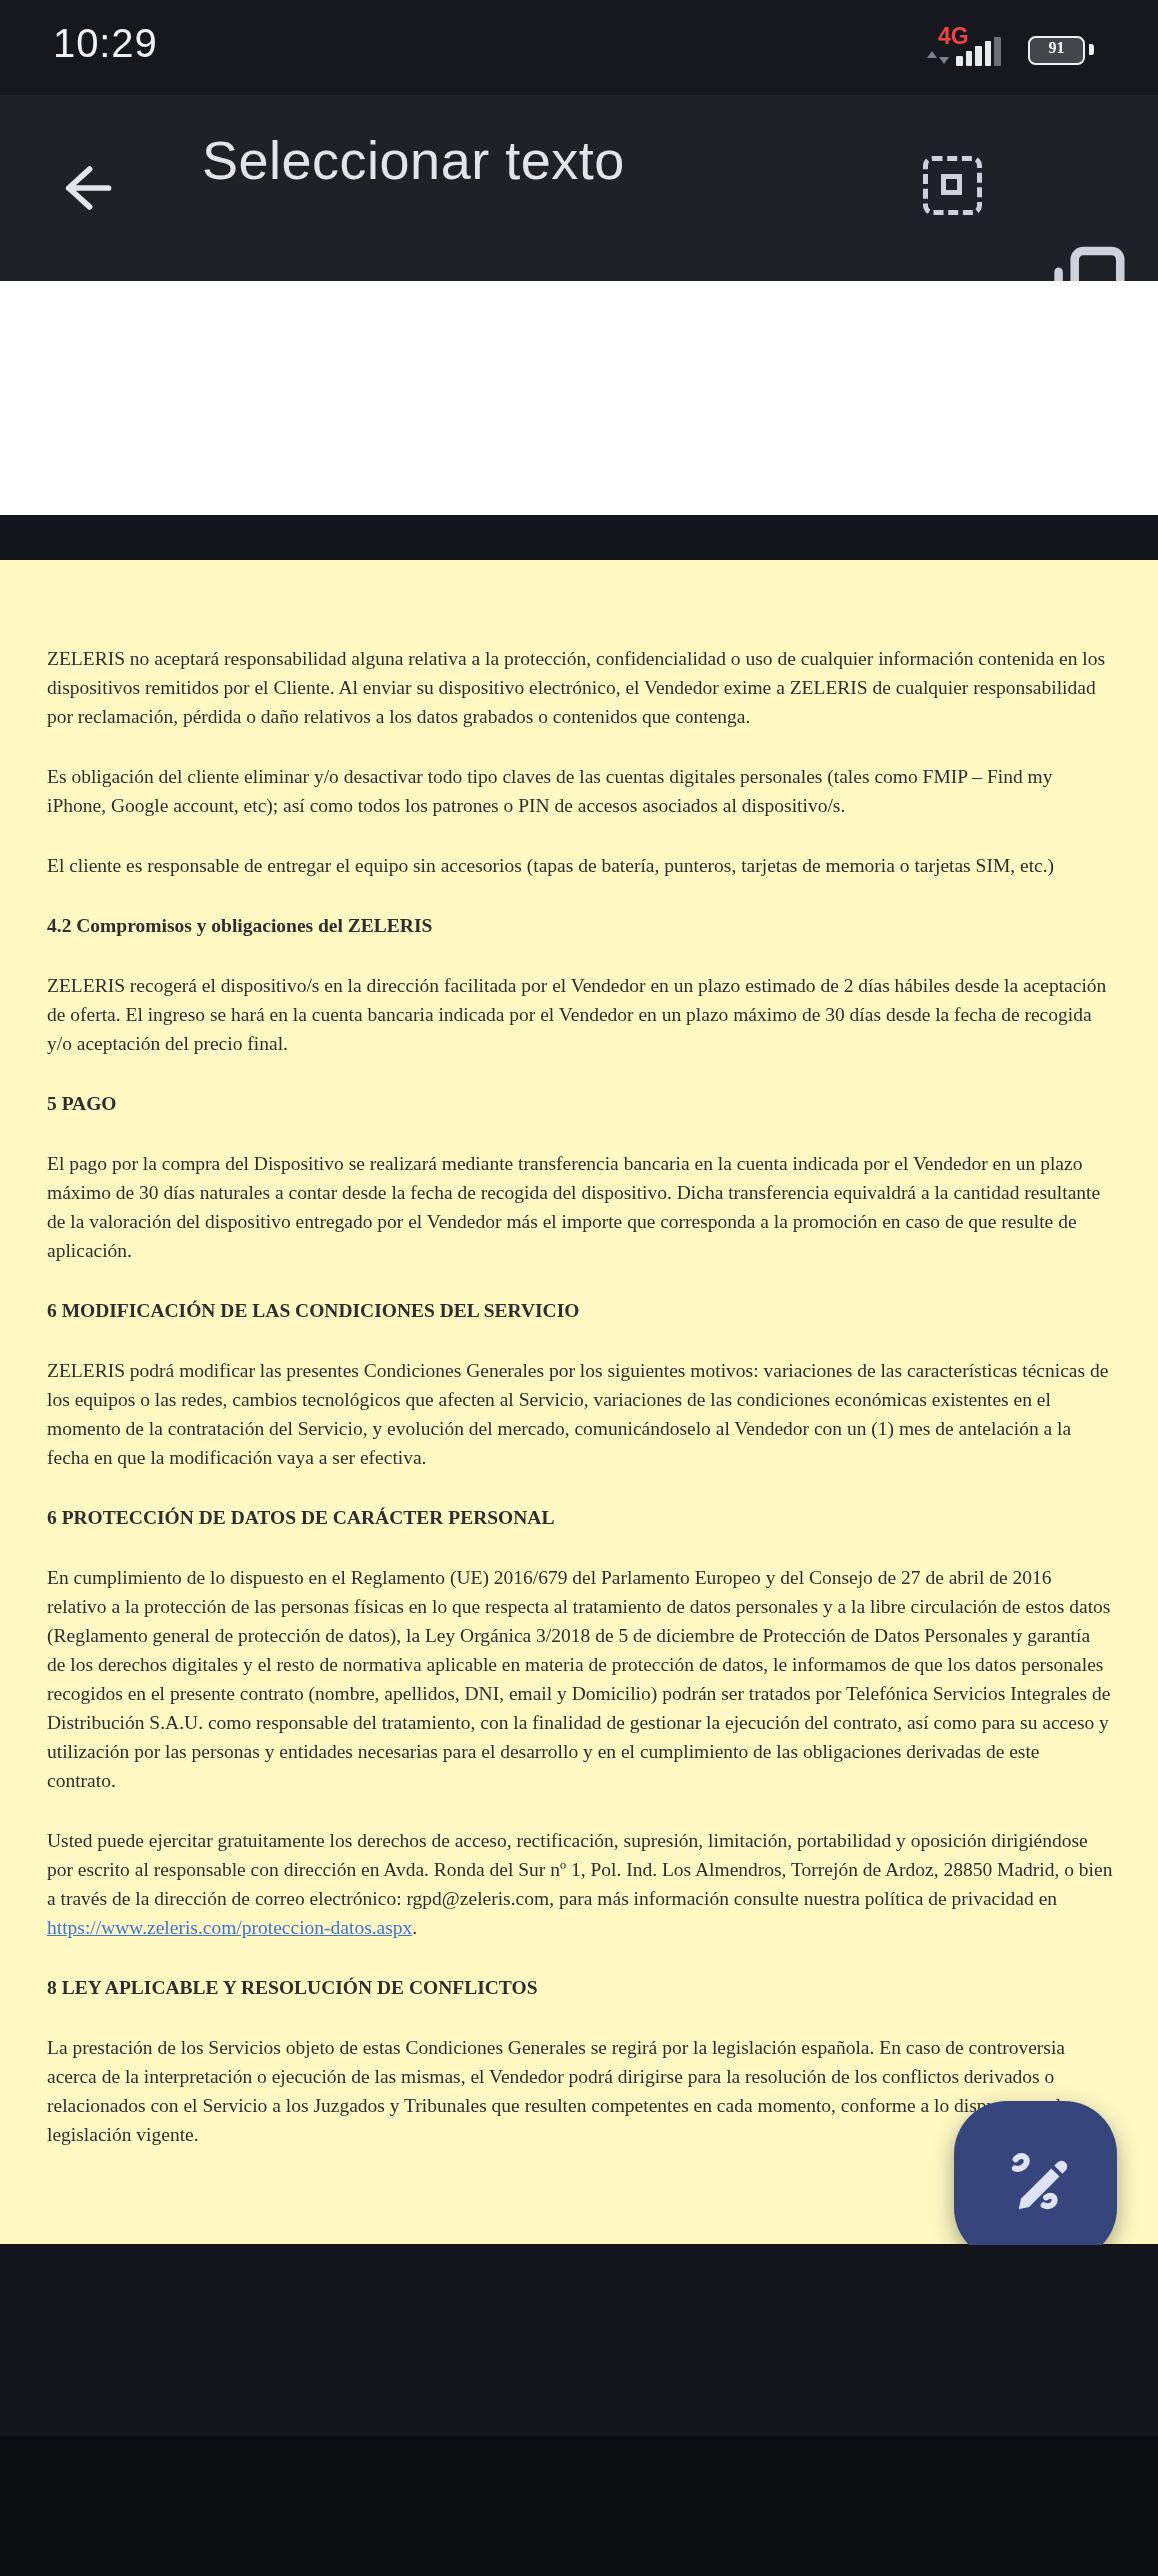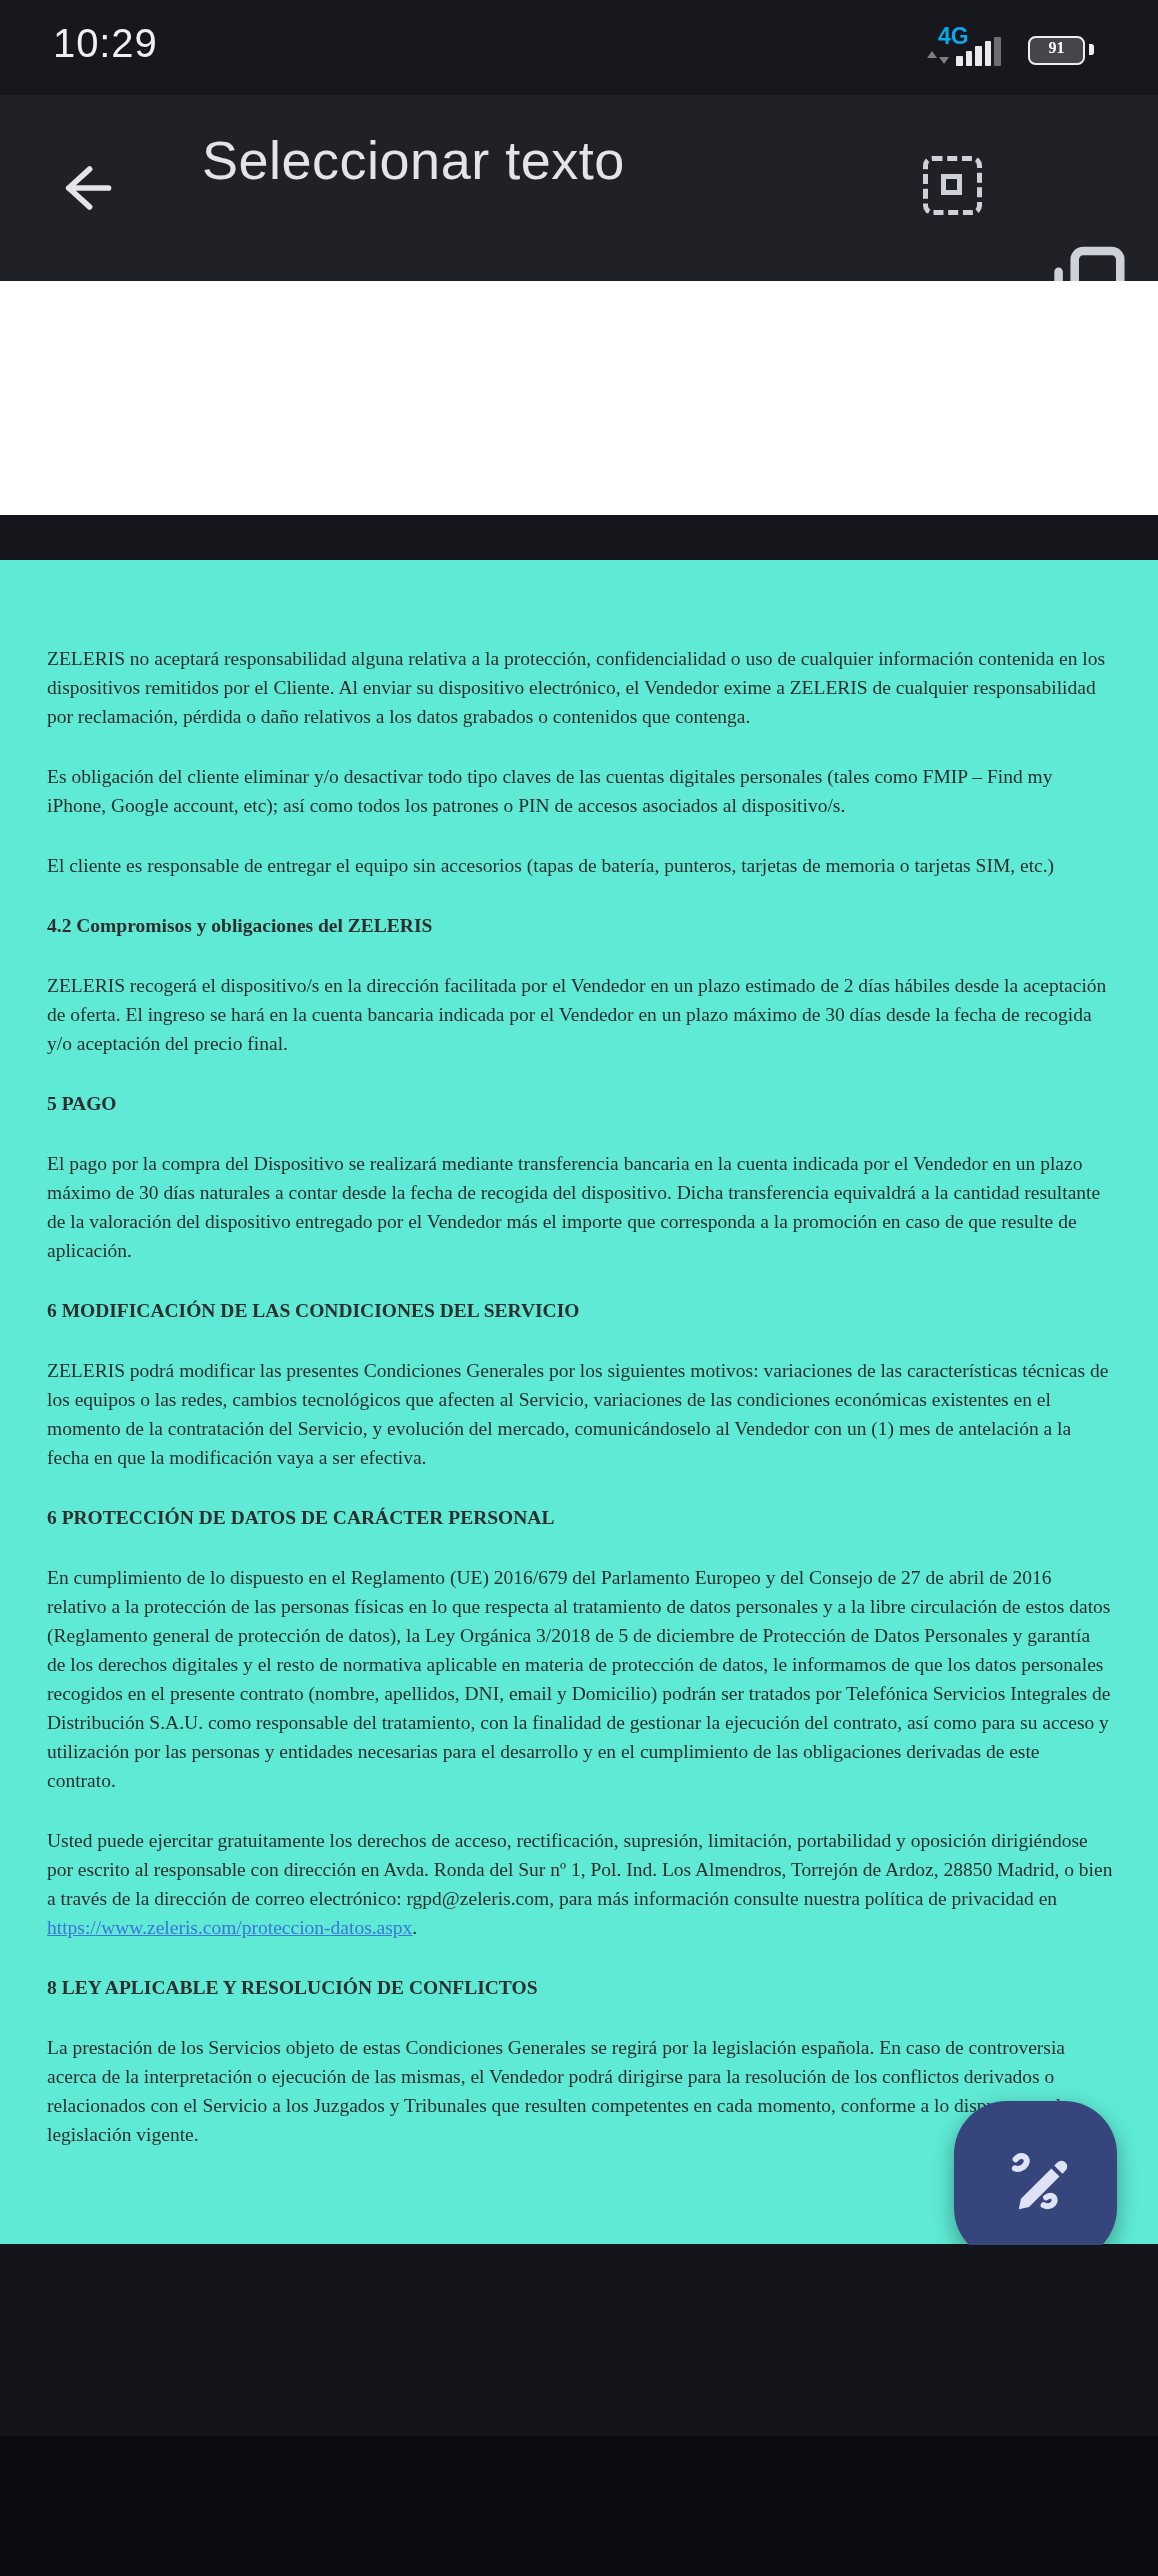--- a/index.html
+++ b/index.html
@@ -1,21 +1,21 @@
 <!DOCTYPE html>
 <html style="font-size:15px"><head>
 <meta charset="utf-8">
 <style>
   html,body{margin:0;padding:0;background:#000;}
   .screen{position:relative;width:1159px;height:2576px;overflow:hidden;background:#131419;font-family:"Liberation Sans",sans-serif;}
 
   
   .status-bar{position:absolute;left:0;top:0;width:1159px;height:95px;background:#17181d;}
   .status-time{position:absolute;left:53px;top:21px;font-size:40px;font-weight:500;color:#eff0f3;letter-spacing:0.9px;}
-  .net-4g{position:absolute;left:938px;top:23px;font-size:23px;font-weight:700;color:#0ea5e9;}
+  .net-4g{position:absolute;left:938px;top:23px;font-size:23px;font-weight:700;color:#ef4444;}
   .net-arrows{position:absolute;left:927px;top:49px;width:25px;height:17px;}
   .arr-up{position:absolute;left:0;top:1.9px;width:0;height:0;border-left:5.7px solid transparent;border-right:5.7px solid transparent;border-bottom:7.6px solid #7d7e86;}
   .arr-dn{position:absolute;left:12.3px;top:7.6px;width:0;height:0;border-left:5.7px solid transparent;border-right:5.7px solid transparent;border-top:7.6px solid #7d7e86;}
   .sig-bars{position:absolute;left:956px;top:36px;width:49px;height:30px;}
   .sig-bars i{position:absolute;bottom:0;width:6.6px;background:#e9eaec;border-radius:0.9px;}
   .b1{left:0;height:10.4px}.b2{left:9.5px;height:15px}.b3{left:19px;height:20px}.b4{left:28.5px;height:25px}
   .b5{left:38px;height:29.4px;background:#6d6e74 !important;}
   .battery{position:absolute;left:1028px;top:36px;width:53px;height:25px;border:2.8px solid #eceef0;border-radius:7.6px;background:#45464b;font-family:Liberation Serif, serif;}
   .battery-txt{position:absolute;left:0;top:0.9px;width:100%;text-align:center;font-size:16px;font-weight:700;color:#fff;}
   .battery-nub{position:absolute;left:1089px;top:44px;width:4.7px;height:11.4px;background:#eceef0;border-radius:0 2.8px 2.8px 0;}
@@ -24,21 +24,21 @@
   .app-bar{position:absolute;left:0;top:95px;width:1159px;height:186px;background:#1f2127;}
   .back-btn{position:absolute;left:46px;top:57px;width:72px;height:72px;cursor:pointer;}
   .app-title{position:absolute;left:202px;top:34px;font-size:54px;font-weight:400;color:#e3e4ea;letter-spacing:0.5px;}
   .sel-all-btn{position:absolute;left:923px;top:61px;width:59px;height:59px;border:5.7px dashed #cfd1da;border-radius:9.5px;box-sizing:border-box;cursor:pointer;}
   .sel-all-inner{position:absolute;left:13.3px;top:13.3px;width:21px;height:21px;border:5.7px solid #cfd1da;box-sizing:border-box;}
   .copy-btn{position:absolute;left:1051px;top:150px;width:74px;height:84px;cursor:pointer;}
 
   
   .page1{position:absolute;left:0;top:281px;width:1159px;height:234px;background:#ffffff;}
   .page-gap{position:absolute;left:0;top:515px;width:1159px;height:46px;background:#15161b;}
-  .page2{position:absolute;left:0;top:560px;width:1159px;height:1684px;background:#5eead4;box-sizing:border-box;padding:84px 46px 0 47px;overflow:hidden;}
+  .page2{position:absolute;left:0;top:560px;width:1159px;height:1684px;background:#fef9c3;box-sizing:border-box;padding:84px 46px 0 47px;overflow:hidden;}
   .doc{font-family:"Liberation Serif",serif;font-size:19.5px;line-height:29px;color:#2e2e2e;}
   .doc .p{margin:0 0 31px 0;}
   .doc .h{margin:0 0 31px 0;font-weight:700;}
   .doc a{color:#3c74d9;text-decoration:underline;}
 
   
   .fab{position:absolute;left:954px;top:2101px;width:163px;height:160px;border-radius:53px;background:#36457c;box-shadow:0 7.6px 21px rgba(0,0,0,.35);cursor:pointer;}
   .fab svg{position:absolute;left:40px;top:38px;}
 
   

